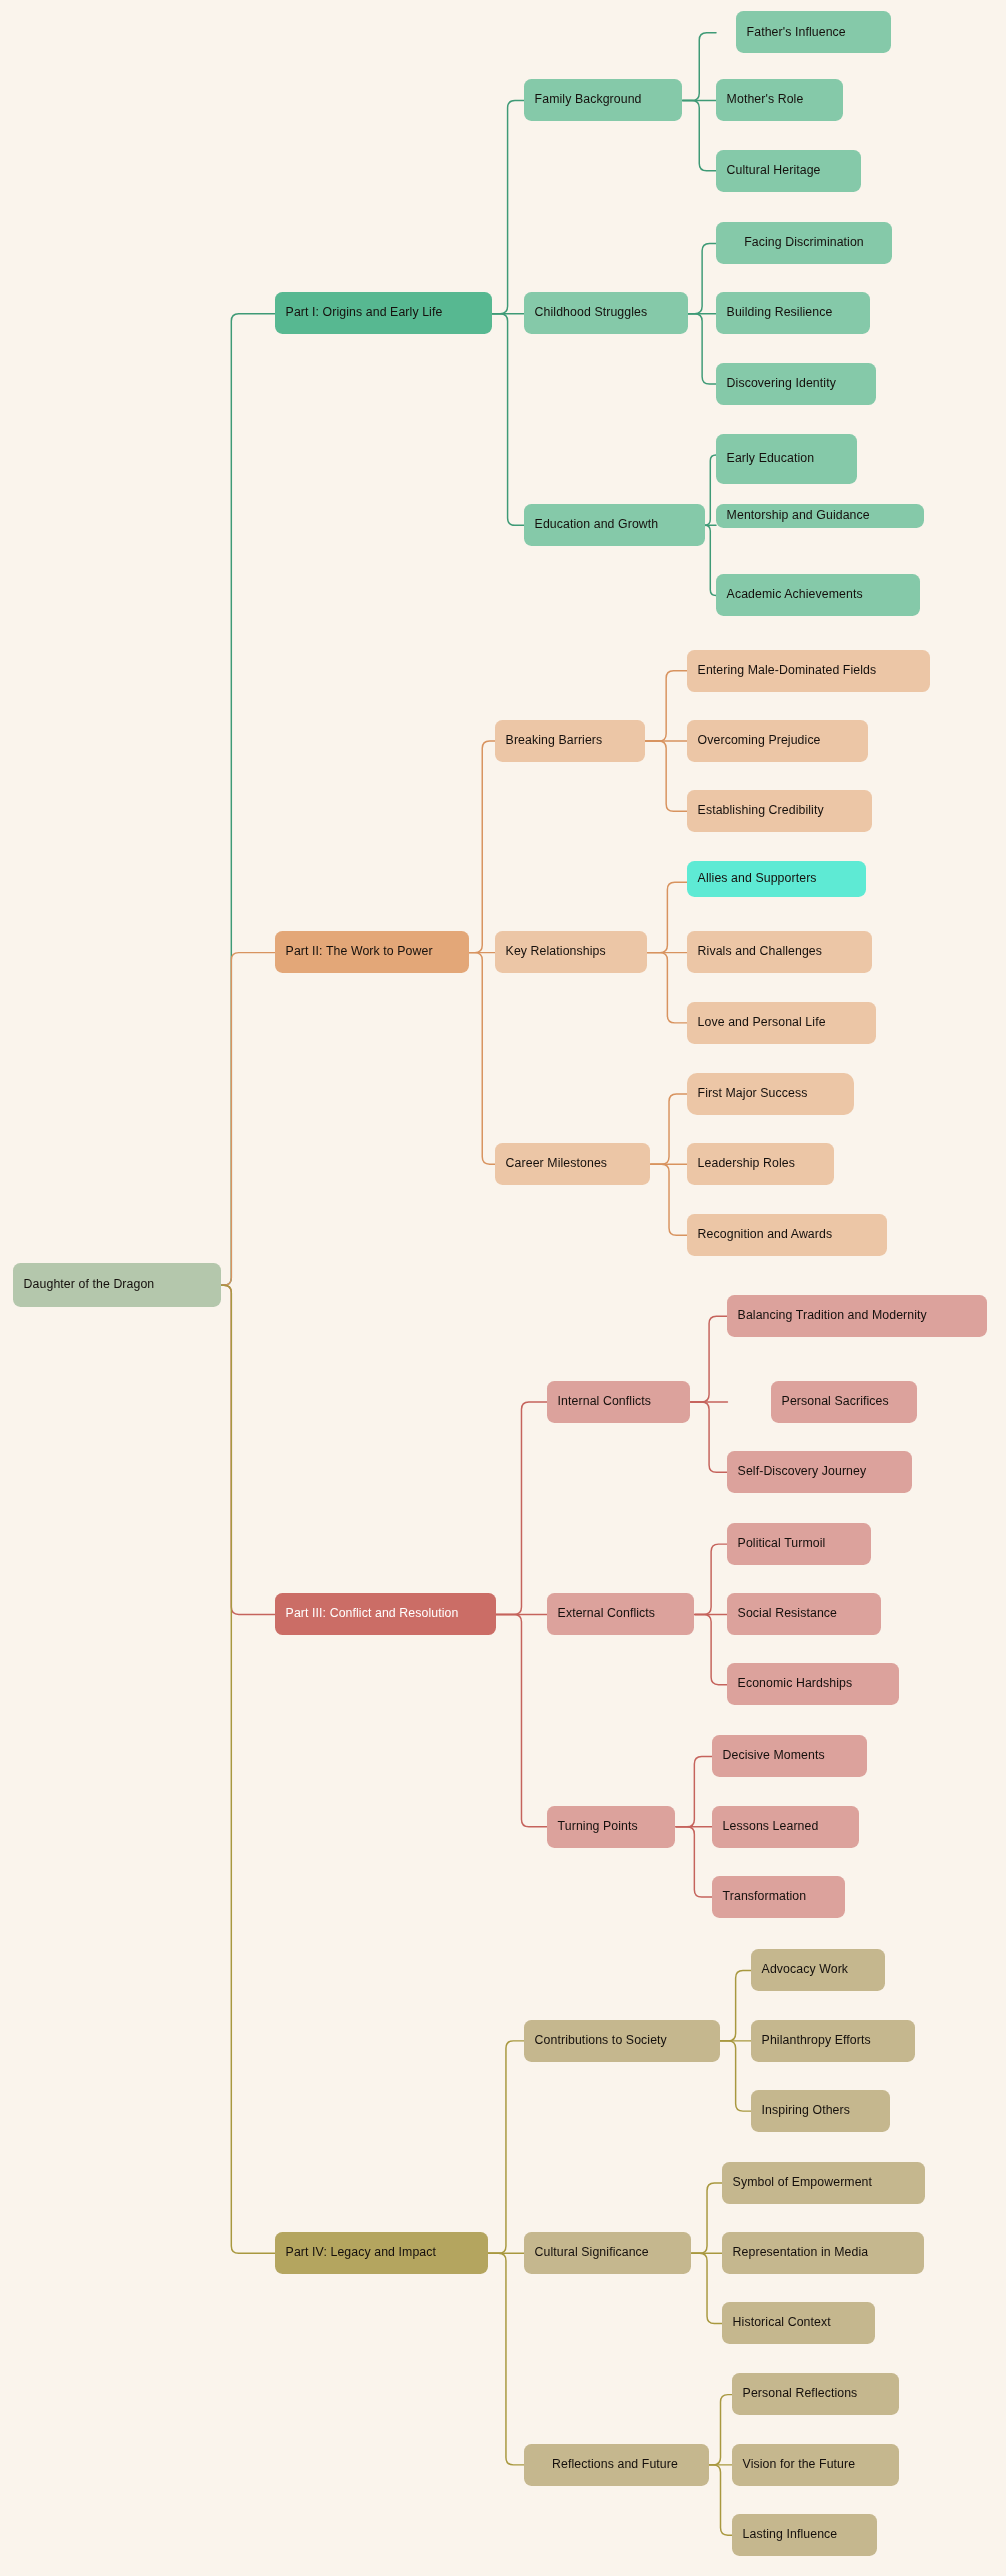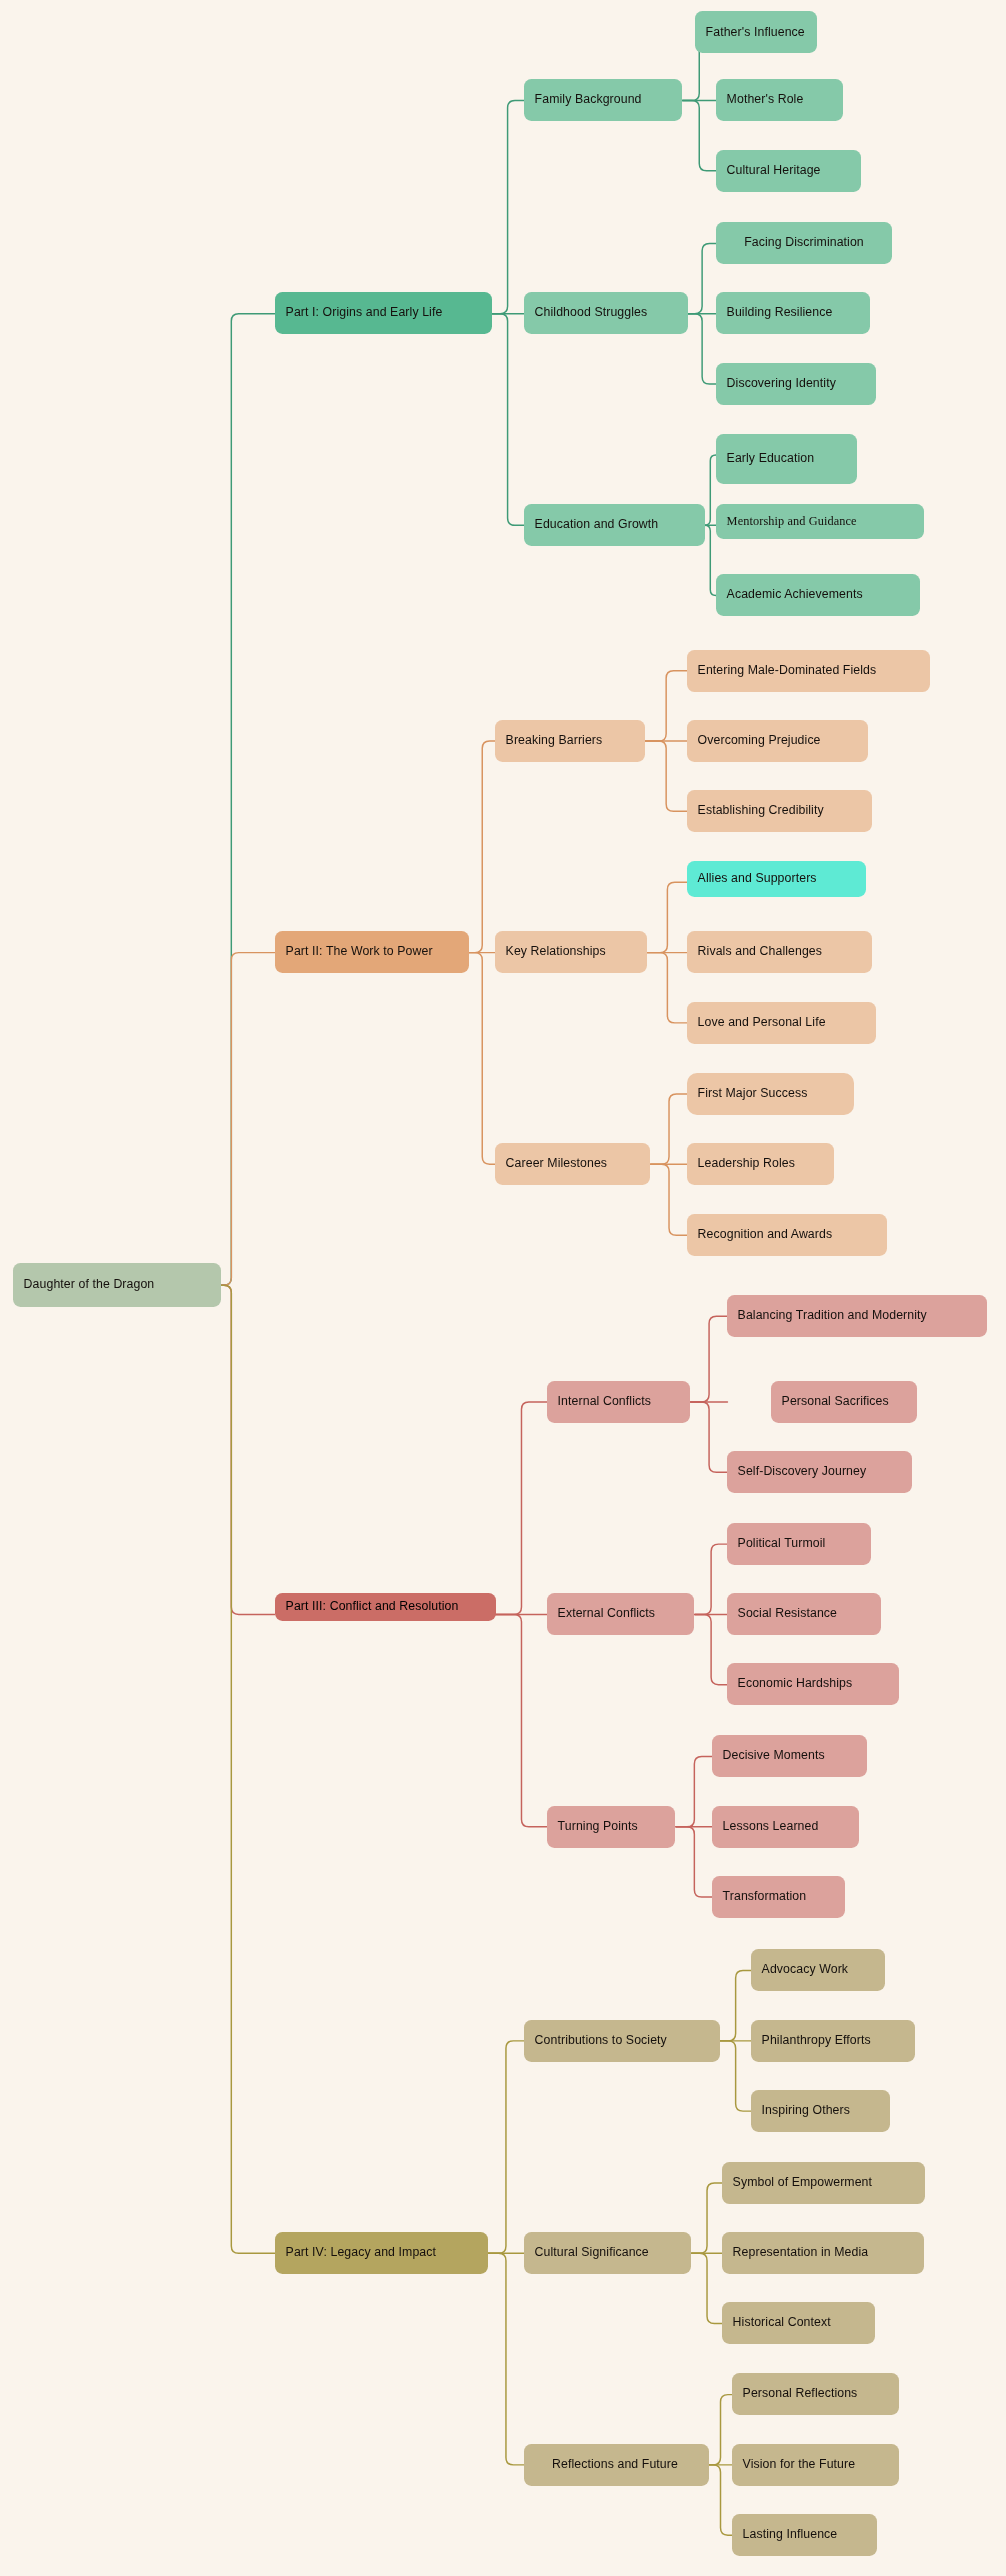--- a/index.html
+++ b/index.html
@@ -90,21 +90,21 @@
   <div id="nodes">
       <div class="node root" style="left: 13px; top: 1263px; width: 208px; height: 44px; background: rgb(180, 199, 172);">
         <span>Daughter of the Dragon</span>
       </div>
       <div class="node lvl1" style="left: 275px; top: 292px; width: 217px; height: 42px; background: rgb(87, 184, 145);">
         <span>Part I: Origins and Early Life</span>
       </div>
       <div class="node lvl2" style="left: 524px; top: 79px; width: 158px; height: 42px; background: rgb(133, 201, 169);">
         <span>Family Background</span>
       </div>
-      <div class="node lvl3" style="left: 695px; top: 11.4px; width: 122px; height: 42px; background: rgb(133, 201, 169);">
+      <div class="node lvl3" style="left: 736px; top: 11.4px; width: 155px; height: 42px; background: rgb(133, 201, 169);">
         <span>Father's Influence</span>
       </div>
       <div class="node lvl3" style="left: 716px; top: 79px; width: 127px; height: 42px; background: rgb(133, 201, 169);">
         <span>Mother's Role</span>
       </div>
       <div class="node lvl3" style="left: 716px; top: 150px; width: 145px; height: 42px; background: rgb(133, 201, 169);">
         <span>Cultural Heritage</span>
       </div>
       <div class="node lvl2" style="left: 524px; top: 292px; width: 164px; height: 42px; background: rgb(133, 201, 169);">
         <span>Childhood Struggles</span>
@@ -117,21 +117,21 @@
       </div>
       <div class="node lvl3" style="left: 716px; top: 363px; width: 160px; height: 42px; background: rgb(133, 201, 169);">
         <span>Discovering Identity</span>
       </div>
       <div class="node lvl2" style="left: 524px; top: 504px; width: 181px; height: 42px; background: rgb(133, 201, 169);">
         <span>Education and Growth</span>
       </div>
       <div class="node lvl3" style="left: 716px; top: 434px; width: 141px; height: 50px; background: rgb(133, 201, 169);">
         <span>Early Education</span>
       </div>
-      <div class="node lvl3" style="left: 716px; top: 504px; width: 208px; height: 35px; background: rgb(133, 201, 169); font-family: Liberation Serif, serif;">
+      <div class="node lvl3" style="left: 716px; top: 504px; width: 208px; height: 24px; background: rgb(133, 201, 169);">
         <span>Mentorship and Guidance</span>
       </div>
       <div class="node lvl3" style="left: 716px; top: 574px; width: 204px; height: 42px; background: rgb(133, 201, 169);">
         <span>Academic Achievements</span>
       </div>
       <div class="node lvl1" style="left: 275px; top: 931px; width: 194px; height: 42px; background: rgb(227, 167, 120);">
         <span>Part II: The Work to Power</span>
       </div>
       <div class="node lvl2" style="left: 495px; top: 720px; width: 150px; height: 42px; background: rgb(236, 198, 166);">
         <span>Breaking Barriers</span>
@@ -162,21 +162,21 @@
       </div>
       <div class="node lvl3" style="left: 687px; top: 1073px; width: 167px; height: 42px; background: rgb(236, 198, 166); border-radius: 10px;">
         <span>First Major Success</span>
       </div>
       <div class="node lvl3" style="left: 687px; top: 1143px; width: 147px; height: 42px; background: rgb(236, 198, 166);">
         <span>Leadership Roles</span>
       </div>
       <div class="node lvl3" style="left: 687px; top: 1214px; width: 200px; height: 42px; background: rgb(236, 198, 166);">
         <span>Recognition and Awards</span>
       </div>
-      <div class="node lvl1" style="left: 275px; top: 1593px; width: 221px; height: 28px; background: rgb(203, 109, 102); color: #000000;">
+      <div class="node lvl1" style="left: 275px; top: 1593px; width: 221px; height: 42px; background: rgb(203, 109, 102); color: #ffffff;">
         <span>Part III: Conflict and Resolution</span>
       </div>
       <div class="node lvl2" style="left: 547px; top: 1381px; width: 143px; height: 42px; background: rgb(220, 162, 156);">
         <span>Internal Conflicts</span>
       </div>
       <div class="node lvl3" style="left: 727px; top: 1295px; width: 260px; height: 42px; background: rgb(220, 162, 156);">
         <span>Balancing Tradition and Modernity</span>
       </div>
       <div class="node lvl3" style="left: 771px; top: 1381px; width: 146px; height: 42px; background: rgb(220, 162, 156);">
         <span>Personal Sacrifices</span>

